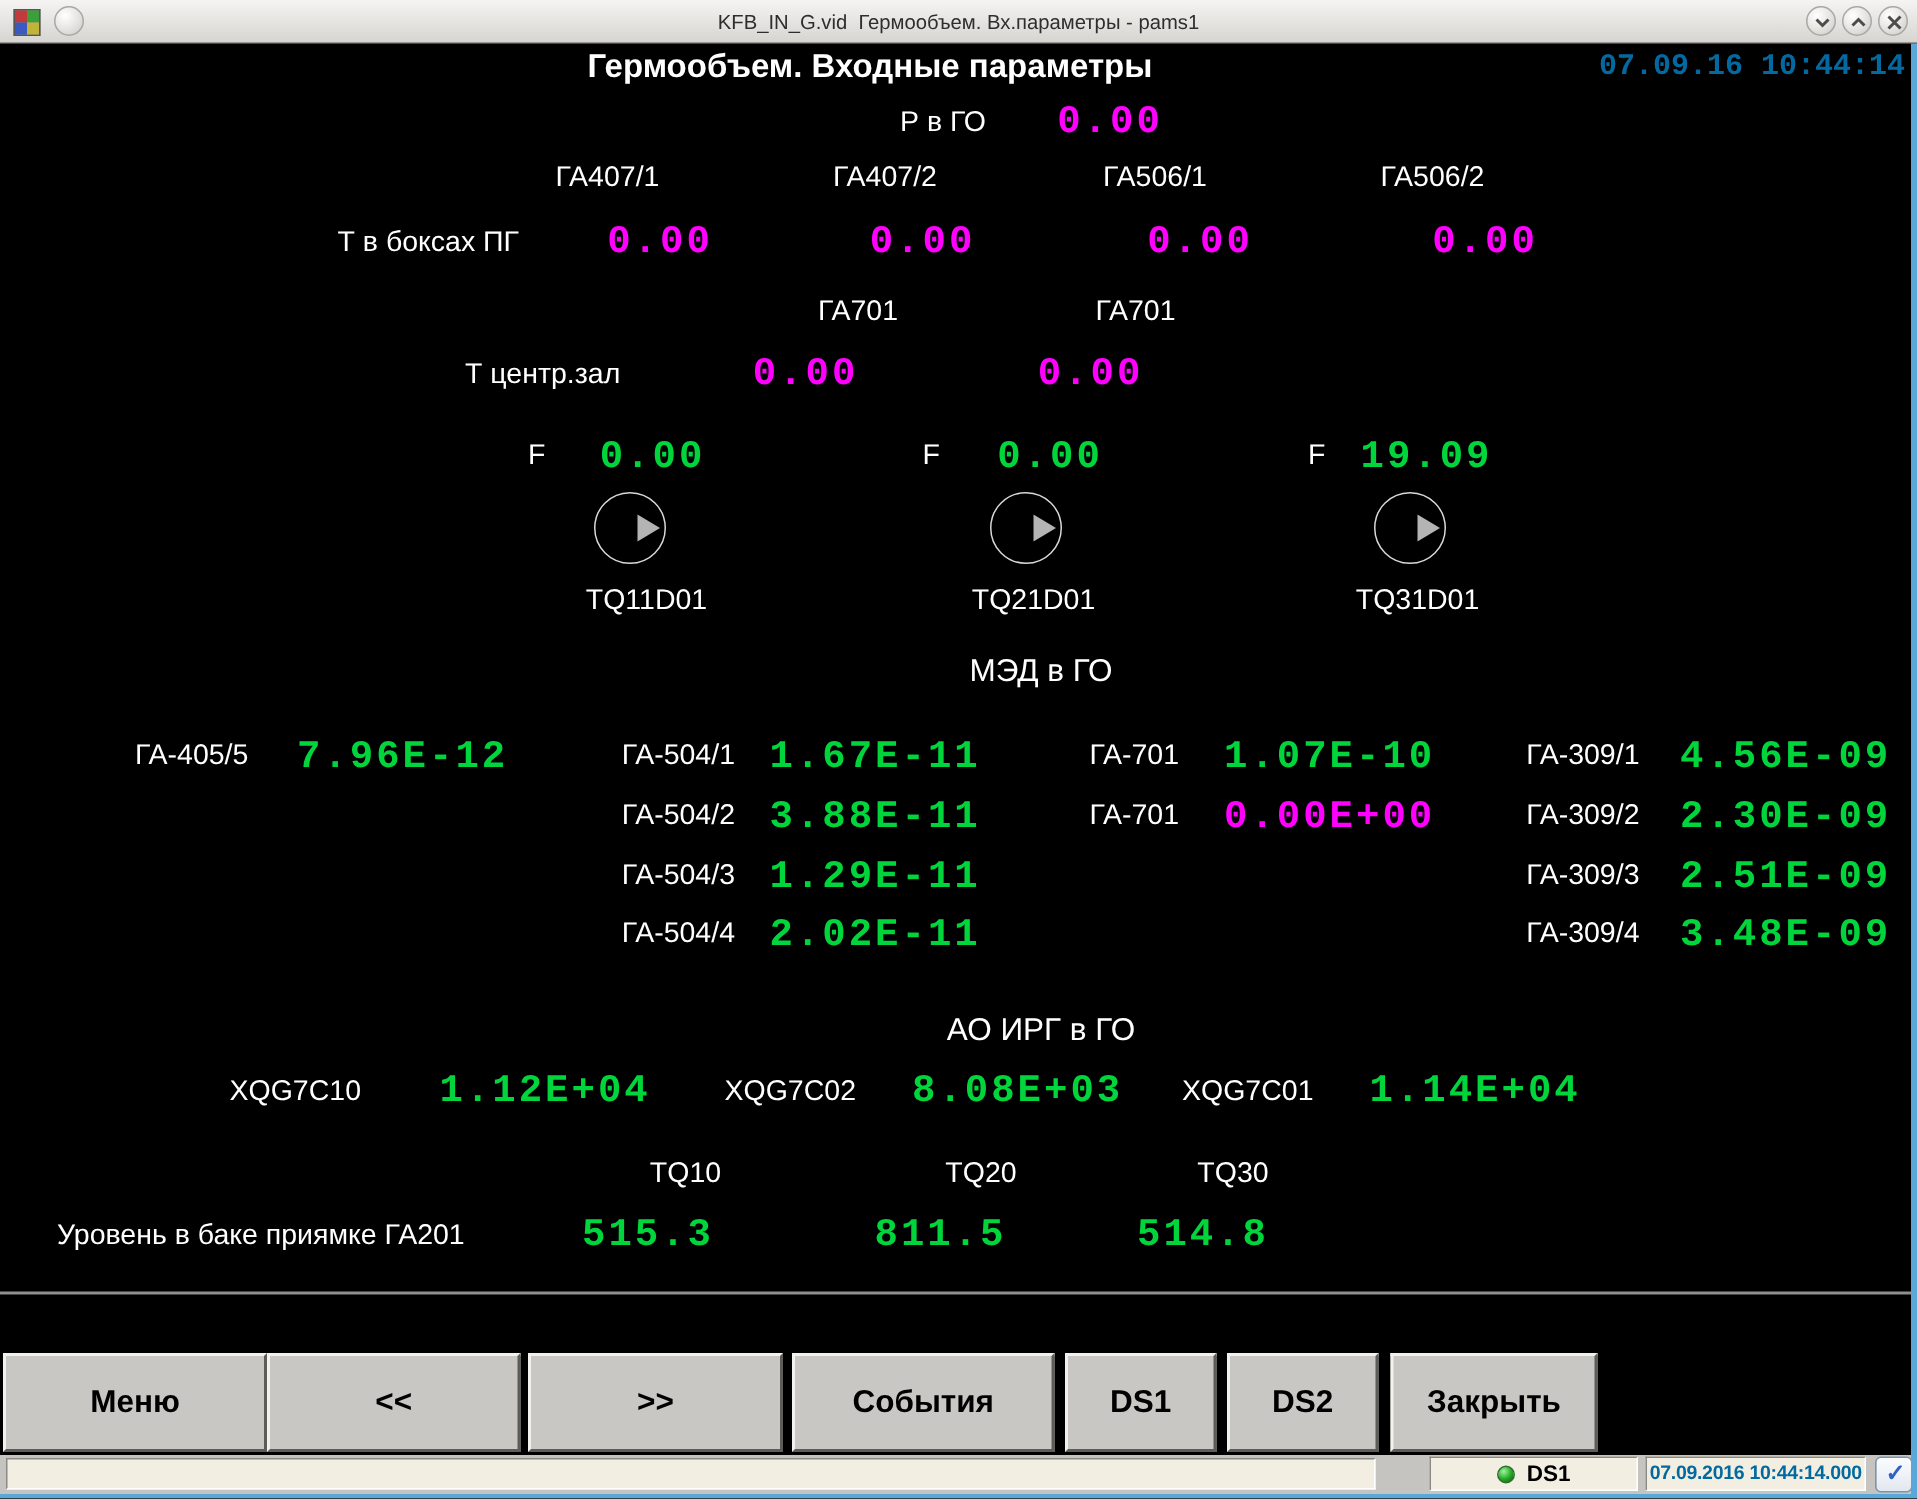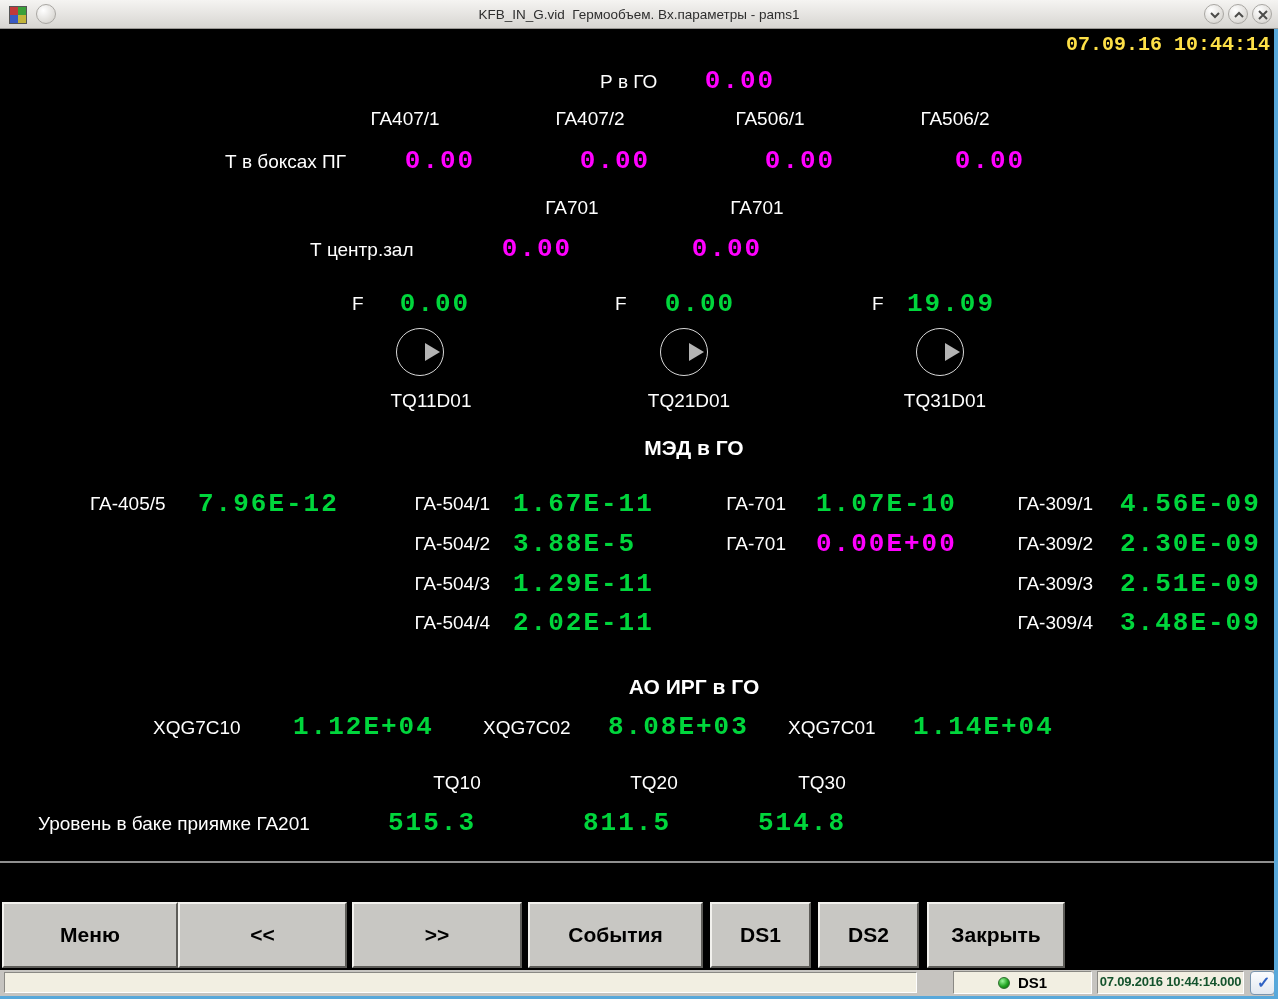--- a/index.html
+++ b/index.html
@@ -21,30 +21,30 @@
     background:radial-gradient(circle at 35% 30%,#ffffff,#dddbd7 70%,#c2c0bc);
     border:1px solid #a9a7a3; box-sizing:border-box;
   }
   .tb-title{
     position:absolute;left:200px;right:200px;top:0;height:29px;line-height:29px;
     text-align:center;font-size:13.5px;color:#2e2e2e;white-space:pre;
   }
   .tb-glyph{position:absolute;left:4px;top:4px;}
   
   .lbl{position:absolute;color:#ffffff;font-size:19px;white-space:pre;}
-  .lbl.b{font-weight:bold;}
+  .lbl.b{font-weight:normal;}
   .val{position:absolute;font-family:"Liberation Mono", monospace;font-weight:bold;
        font-size:26px;letter-spacing:2px;white-space:pre;}
   .green{color:#00d63c;}
   .magenta{color:#ff00ff;}
   .ctr{text-align:center;}
   .rgt{text-align:right;}
   .page-title{position:absolute;color:#fff;font-weight:bold;font-size:22px;text-align:center;}
   .hdr-time{position:absolute;font-family:"Liberation Mono", monospace;font-weight:bold;
-       font-size:20px;color:#fde047;text-align:right;white-space:pre;}
+       font-size:20px;color:#0369a1;text-align:right;white-space:pre;}
   
   .pump{position:absolute;width:48px;height:48px;border:1px solid #d8d8d8;border-radius:50%;box-sizing:border-box;}
   .pump-tri{position:absolute;right:3px;top:50%;margin-top:-9px;width:0;height:0;
     border-top:9px solid transparent;border-bottom:9px solid transparent;border-left:15px solid #b4b4b4;}
   .hline{position:absolute;left:0;top:861px;width:1274px;height:2px;background:#8f8f8f;}
   
   .toolbar{position:absolute;left:0;top:900px;width:1278px;height:70px;background:#000;}
   .tbtn{
     position:absolute;top:2px;height:66px;background:#c8c7c3;
     border:2px solid;border-color:#f2f1ed #5d5c58 #5d5c58 #f2f1ed;
@@ -53,21 +53,21 @@
   }
   
   .statusbar{position:absolute;left:0;top:970px;width:1278px;height:26px;background:#c6c4c0;}
   .sfield{position:absolute;top:2px;height:21px;background:#f2efe2;
     border:1px solid;border-color:#8a8984 #ffffff #ffffff #8a8984;box-sizing:border-box;}
   .ds1box{display:flex;align-items:center;justify-content:center;gap:8px;
     font-size:15px;font-weight:bold;color:#000;}
   .led{width:12px;height:12px;border-radius:50%;
     background:radial-gradient(circle at 35% 30%,#9cf59c,#23a523 55%,#0a5f0a);
     border:1px solid #2e6e2e;box-sizing:border-box;}
-  .timebox{font-size:13px;font-weight:bold;color:#14532d;text-align:center;line-height:19px;letter-spacing:-0.2px;}
+  .timebox{font-size:13px;font-weight:bold;color:#0369a1;text-align:center;line-height:19px;letter-spacing:-0.2px;}
   .ackbtn{position:absolute;left:1250px;top:1px;width:25px;height:24px;
     background:linear-gradient(#fbfcfe,#e2e8f0);border:1px solid #7a94ae;border-radius:4px;
     box-sizing:border-box;color:#2f62c4;font-size:16px;font-weight:bold;line-height:20px;text-align:center;cursor:pointer;}
   .edge-right{position:absolute;left:1274px;top:29px;width:4px;height:967px;background:#58a8da;}
   .edge-bottom{position:absolute;left:0;top:996px;width:1278px;height:3px;background:#58a8da;}
 </style>
 </head>
 <body>
 
 <div class="window">
@@ -91,20 +91,21 @@
           <polyline points="2,8 6,4 10,8" fill="none" stroke="#4c4c4a" stroke-width="2"></polyline>
         </svg>
     </span>
     <span class="tb-round" style="left:1252px">
       <svg class="tb-glyph" width="12" height="12" viewBox="0 0 12 12">
           <path d="M2,2 10,10 M10,2 2,10" fill="none" stroke="#4c4c4a" stroke-width="2"></path>
         </svg>
     </span>
   </div>
 
+  <div class="page-title" style="left:300px;top:31px;width:560px">Гермообъем. Входные параметры</div>
   <div class="hdr-time" style="left:1040px;top:33px;width:230px">07.09.16 10:44:14</div>
 
   <div class="lbl" style="left:600px;top:71px">Р в ГО</div>
   <div class="val magenta ctr" style="left:700px;top:66px;width:80px">0.00</div>
 
   <div class="lbl ctr" style="left:345px;top:108px;width:120px">ГА407/1</div>
   <div class="lbl ctr" style="left:530px;top:108px;width:120px">ГА407/2</div>
   <div class="lbl ctr" style="left:710px;top:108px;width:120px">ГА506/1</div>
   <div class="lbl ctr" style="left:895px;top:108px;width:120px">ГА506/2</div>
   <div class="lbl" style="left:225px;top:151px">Т в боксах ПГ</div>
@@ -143,21 +144,21 @@
   <div class="lbl b ctr" style="left:594px;top:436px;width:200px;font-size:21px">МЭД в ГО</div>
 
   <div class="lbl" style="left:90px;top:493px">ГА-405/5</div>
   <div class="val green" style="left:198px;top:489px">7.96E-12</div>
 
   <div class="lbl rgt" style="left:385px;top:493px;width:105px">ГА-504/1</div>
   <div class="lbl rgt" style="left:385px;top:533px;width:105px">ГА-504/2</div>
   <div class="lbl rgt" style="left:385px;top:573px;width:105px">ГА-504/3</div>
   <div class="lbl rgt" style="left:385px;top:612px;width:105px">ГА-504/4</div>
   <div class="val green" style="left:513px;top:489px">1.67E-11</div>
-  <div class="val green" style="left:513px;top:529px">3.88E-5</div>
+  <div class="val green" style="left:513px;top:529px">3.88E-11</div>
   <div class="val green" style="left:513px;top:569px">1.29E-11</div>
   <div class="val green" style="left:513px;top:608px">2.02E-11</div>
 
   <div class="lbl rgt" style="left:720px;top:493px;width:66px">ГА-701</div>
   <div class="lbl rgt" style="left:720px;top:533px;width:66px">ГА-701</div>
   <div class="val green" style="left:816px;top:489px">1.07E-10</div>
   <div class="val magenta" style="left:816px;top:529px">0.00E+00</div>
 
   <div class="lbl rgt" style="left:1005px;top:493px;width:88px">ГА-309/1</div>
   <div class="lbl rgt" style="left:1005px;top:533px;width:88px">ГА-309/2</div>

